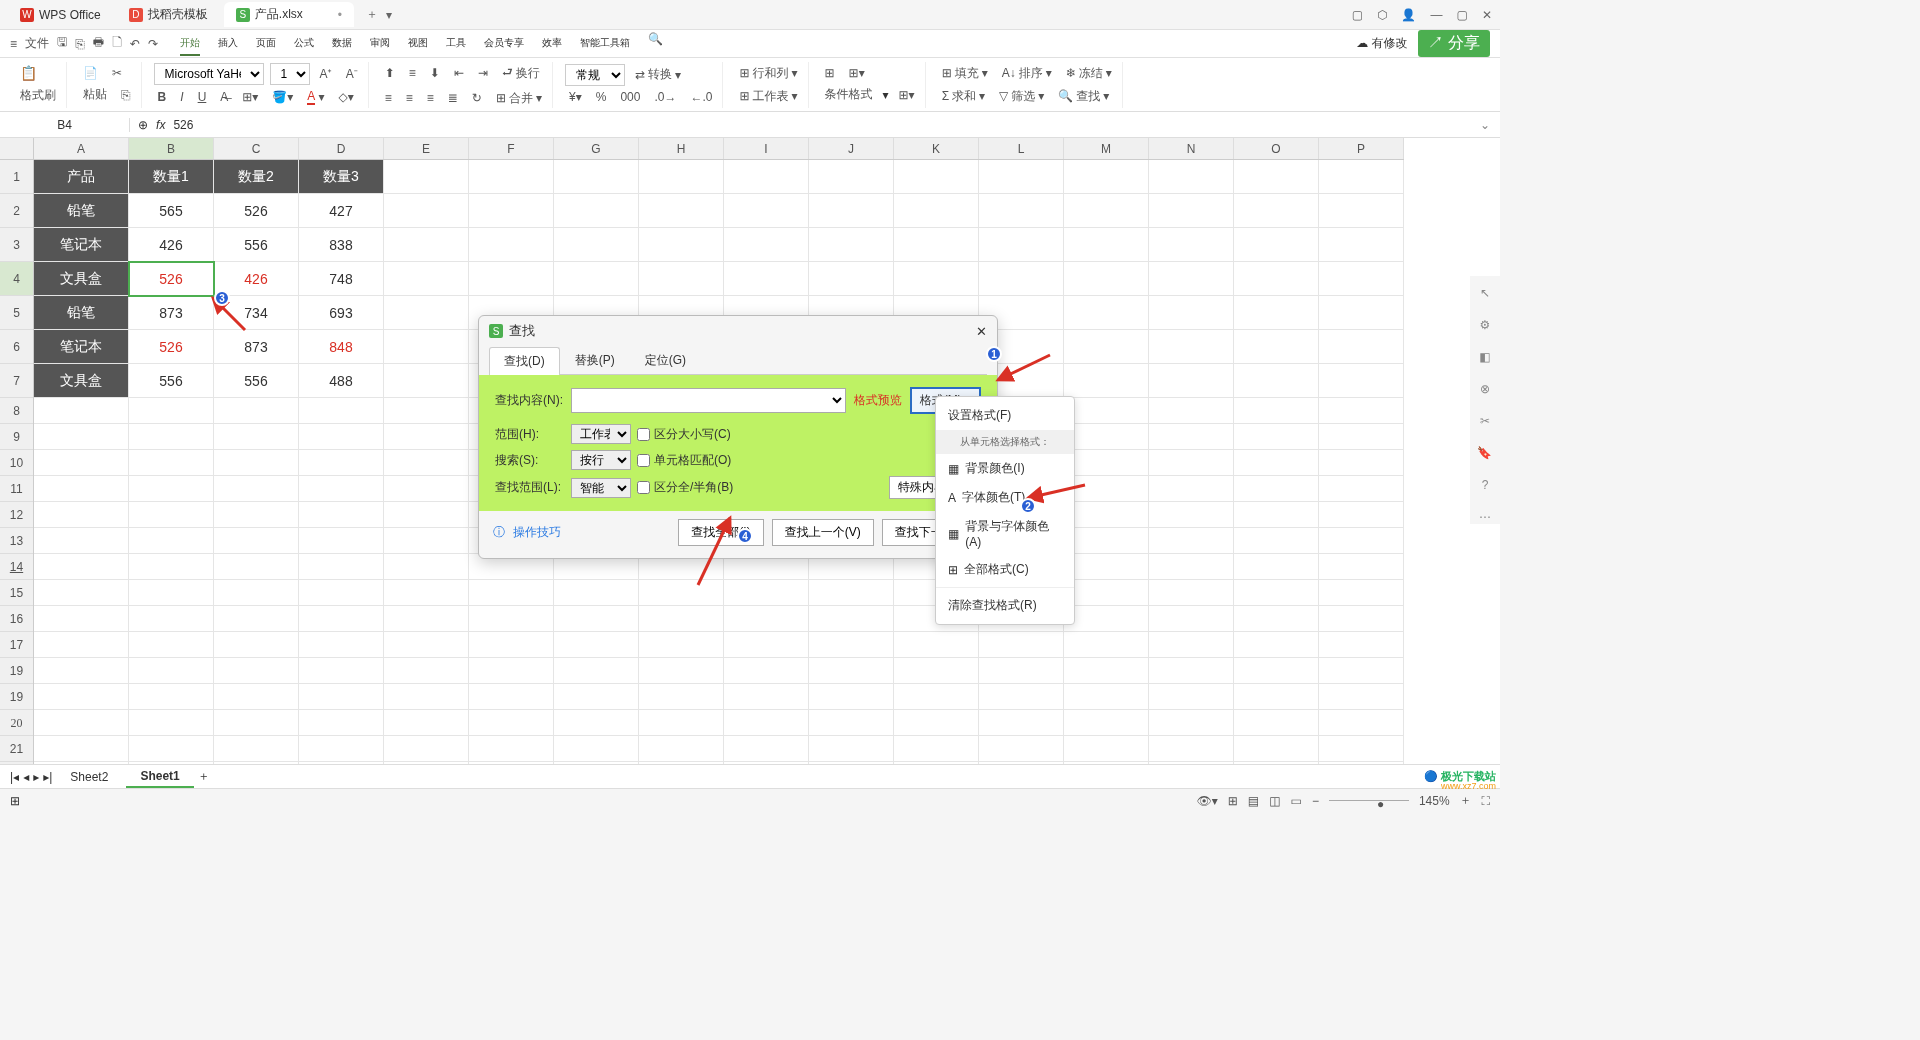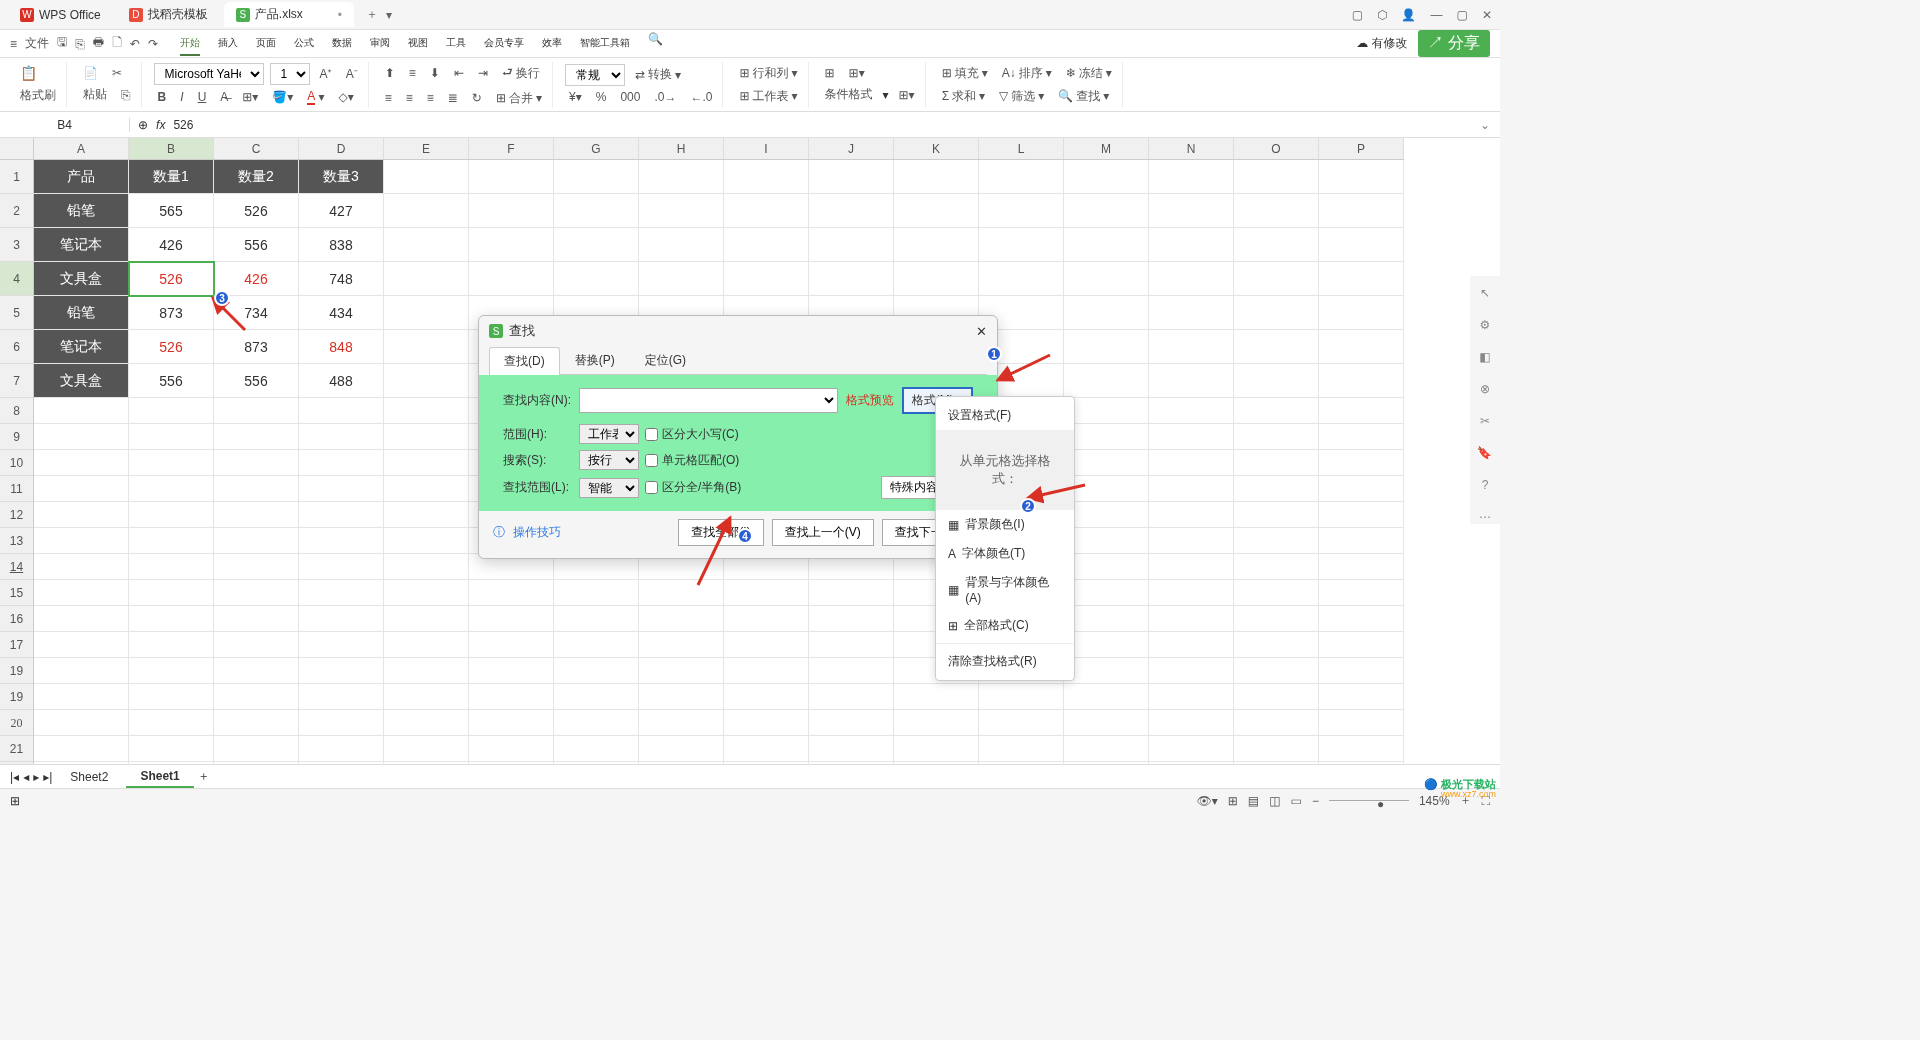--- a/index.html
+++ b/index.html
@@ -59,58 +59,58 @@
 .row-h.r4, .col-h.cB { background: #d8e8d0; }
 
 
 .dialog { position: absolute; left: 478px; top: 315px; width: 520px; background: #f5f5f5; border: 1px solid #bbb; border-radius: 6px; box-shadow: 0 4px 16px rgba(0,0,0,0.2); z-index: 100; }
 .dialog-title { display: flex; align-items: center; padding: 6px 10px; font-size: 13px; gap: 6px; }
 .dialog-title .tab-icon.sheet { font-size: 10px; }
 .dialog-close { margin-left: auto; cursor: pointer; }
 .dialog-tabs { display: flex; border-bottom: 1px solid #ccc; margin: 0 10px; }
 .dialog-tab { padding: 5px 14px; font-size: 12px; cursor: pointer; border: 1px solid transparent; border-bottom: none; }
 .dialog-tab.active { background: #fff; border-color: #ccc; border-radius: 3px 3px 0 0; position: relative; top: 1px; }
-.dialog-body { padding: 12px 24px; background: #86efac; }
+.dialog-body { padding: 12px 16px; background: #bef264; }
 .dialog-field-row { display: flex; align-items: center; gap: 8px; margin-bottom: 10px; font-size: 12px; }
 .dialog-input { flex: 1; border: 1px solid #aaa; padding: 3px; background: #fff; }
 .format-preview { color: #d93025; font-size: 12px; }
 .format-btn { border: 2px solid #2a6cc4; background: #eef4fb; padding: 3px 8px; font-size: 12px; cursor: pointer; }
 .dialog-options { display: flex; flex-direction: column; gap: 6px; margin-top: 8px; }
 .opt-row { display: flex; align-items: center; gap: 6px; font-size: 12px; }
 .opt-select { border: 1px solid #aaa; padding: 1px 4px; width: 60px; font-size: 12px; }
 .opt-check { display: flex; align-items: center; gap: 4px; }
 .special-btn { margin-left: auto; border: 1px solid #aaa; padding: 2px 8px; font-size: 12px; background: #fff; }
 .dialog-footer { display: flex; align-items: center; padding: 8px 14px 12px; gap: 8px; }
 .tip-link { color: #2a7ae2; font-size: 12px; }
 .dialog-btn { border: 1px solid #aaa; background: #fff; padding: 4px 12px; font-size: 12px; cursor: pointer; }
 .dialog-footer .spacer { flex: 1; }
 
 
 .format-menu { position: absolute; left: 935px; top: 396px; width: 140px; background: #fff; border: 1px solid #ccc; border-radius: 4px; box-shadow: 0 2px 10px rgba(0,0,0,0.15); z-index: 200; padding: 4px 0; }
 .format-menu-item { padding: 6px 12px; font-size: 12px; cursor: pointer; display: flex; align-items: center; gap: 6px; }
-.format-menu-header { background: #f0f0f0; font-size: 13px; color: #666; padding: 22px 12px; text-align: center; }
+.format-menu-header { background: #f0f0f0; font-size: 10px; color: #666; padding: 5px 12px; text-align: center; }
 .format-menu-sep { border-top: 1px solid #eee; margin: 3px 0; }
 
 
 .anno { position: absolute; z-index: 300; pointer-events: none; }
 .anno-circle { width: 16px; height: 16px; border-radius: 50%; background: #2a5fd4; border: 2px solid #fff; color: #fff; font-size: 10px; display: flex; align-items: center; justify-content: center; font-weight: bold; }
 
 
 .statusbar { position: absolute; bottom: 0; left: 0; right: 0; height: 48px; background: #f5f5f5; }
 .sheet-tabs { display: flex; align-items: center; height: 24px; padding: 0 10px; gap: 4px; border-top: 1px solid #ddd; background: #fff;}
 .sheet-tab { padding: 3px 14px; font-size: 12px; cursor: pointer; }
 .sheet-tab.active { border-bottom: 2px solid #4caf50; font-weight: bold; }
 .bottom-bar { display: flex; align-items: center; height: 24px; padding: 0 10px; border-top: 1px solid #ddd; }
 .bottom-right { margin-left: auto; display: flex; gap: 10px; align-items: center; font-size: 12px; color: #555; }
 
 
 .right-sidebar { position: absolute; right: 0; top: 138px; width: 30px; background: #f5f5f5; display: flex; flex-direction: column; gap: 18px; padding-top: 10px; align-items: center; color: #888; }
 
 
-.watermark { position: absolute; right: 4px; bottom: 12px; font-size: 11px; color: #2a9e3e; z-index: 400; text-align: right; line-height: 1.1;}
+.watermark { position: absolute; right: 4px; bottom: 20px; font-size: 11px; color: #2a9e3e; z-index: 400; text-align: right; line-height: 1.1;}
 .watermark .w1 { color: #28b463; font-weight: bold; }
 .watermark .w2 { color: #f39c12; font-size: 9px; }
 
 svg.arrow-svg { position: absolute; z-index: 300; pointer-events: none; }
 </style>
 </head>
 <body>
 
 <div class="titlebar">
   <div class="tab">
@@ -409,21 +409,21 @@
               <div class="cell"></div>
               <div class="cell"></div>
               <div class="cell"></div>
               <div class="cell"></div>
               <div class="cell"></div>
             </div>
             <div class="grid-row">
               <div class="cell first header-cell">铅笔</div>
               <div class="cell">873</div>
               <div class="cell">734</div>
-              <div class="cell">434</div>
+              <div class="cell">693</div>
               <div class="cell"></div>
               <div class="cell"></div>
               <div class="cell"></div>
               <div class="cell"></div>
               <div class="cell"></div>
               <div class="cell"></div>
               <div class="cell"></div>
               <div class="cell"></div>
               <div class="cell"></div>
               <div class="cell"></div>

